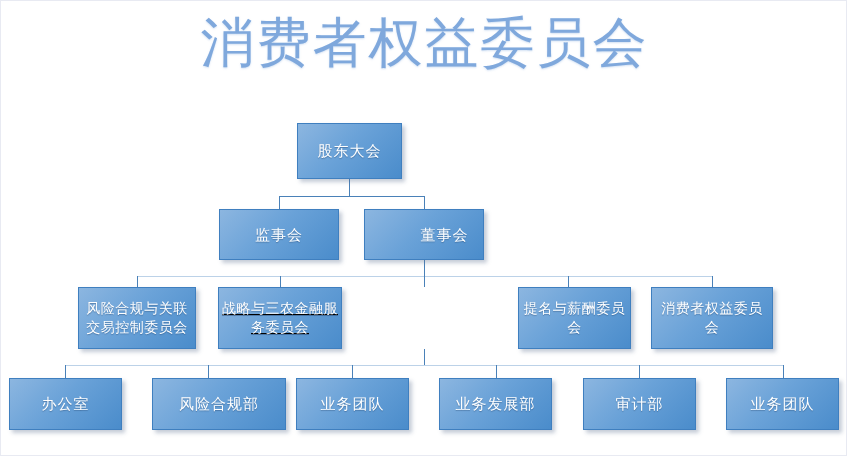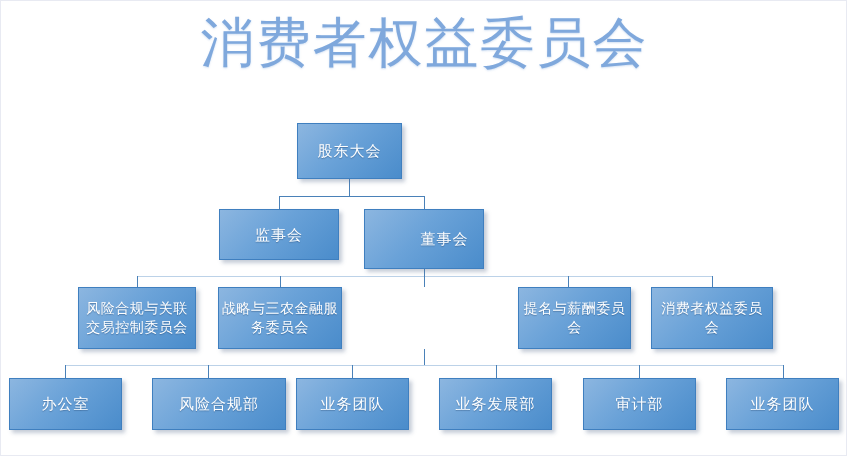--- a/index.html
+++ b/index.html
@@ -110,28 +110,28 @@
   <div class="conn v" style="left:638px; top:364px; height:13px;"></div>
   <div class="conn v" style="left:782px; top:364px; height:13px;"></div>
 
   <div class="node" style="left:296px; top:122px; width:105px; height:56px;">
     <span class="node-label">股东大会</span>
   </div>
 
   <div class="node" style="left:218px; top:208px; width:120px; height:51px;">
     <span class="node-label">监事会</span>
   </div>
-  <div class="node" style="left:363px; top:208px; width:120px; height:60px;padding-left:41px;">
+  <div class="node" style="left:363px; top:208px; width:120px; height:51px;padding-left:41px;">
     <span class="node-label">董事会</span>
   </div>
 
   <div class="node wide-label" style="left:77px; top:286px; width:118px; height:62px;">
     <span class="node-label">风险合规与关联交易控制委员会</span>
   </div>
-  <div class="node wide-label" style="left:217px; top:286px; width:124px; height:62px;">
+  <div class="node wide-label" style="left:217px; top:286px; width:124px; height:62px;text-decoration:underline;">
     <span class="node-label">战略与三农金融服务委员会</span>
   </div>
   <div class="node wide-label" style="left:517px; top:286px; width:113px; height:62px;">
     <span class="node-label">提名与薪酬委员会</span>
   </div>
   <div class="node wide-label" style="left:650px; top:286px; width:122px; height:62px;">
     <span class="node-label">消费者权益委员会</span>
   </div>
 
   <div class="node" style="left:8px; top:377px; width:113px; height:52px;">

